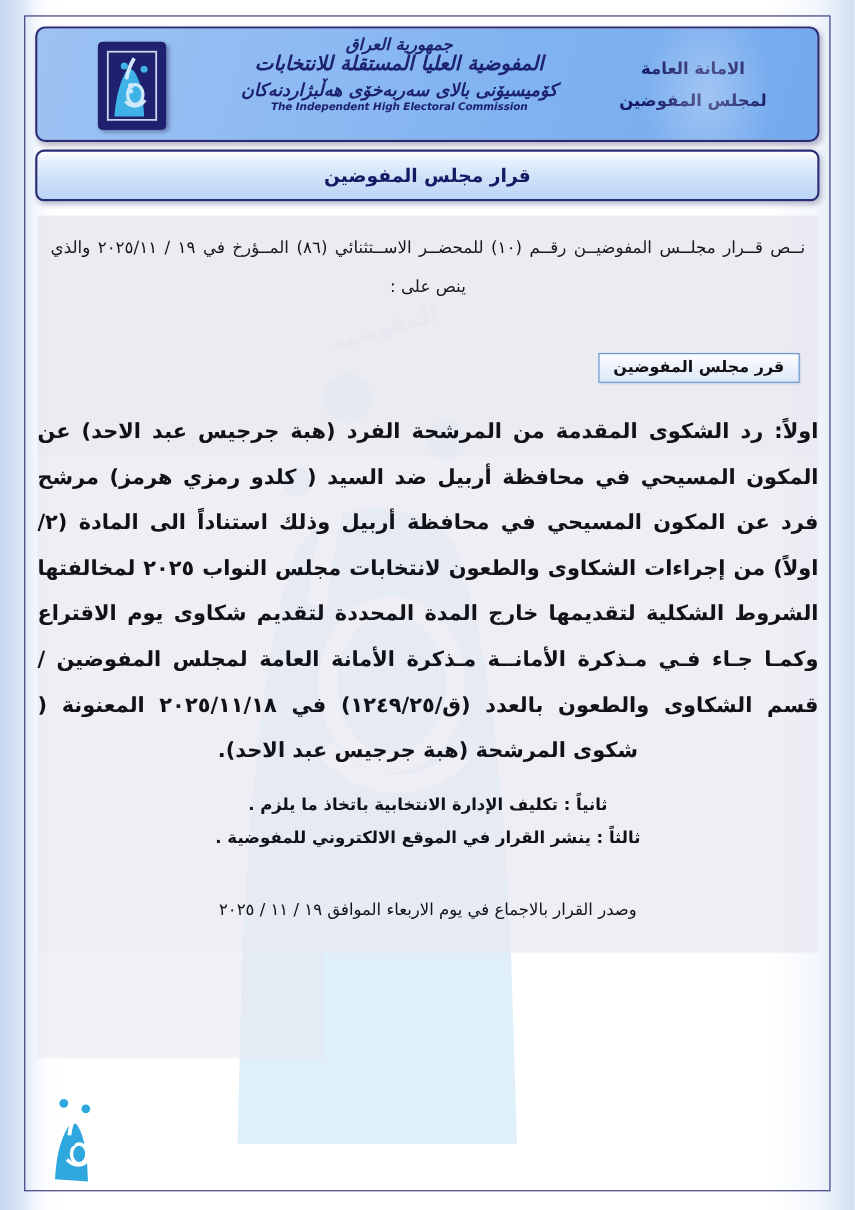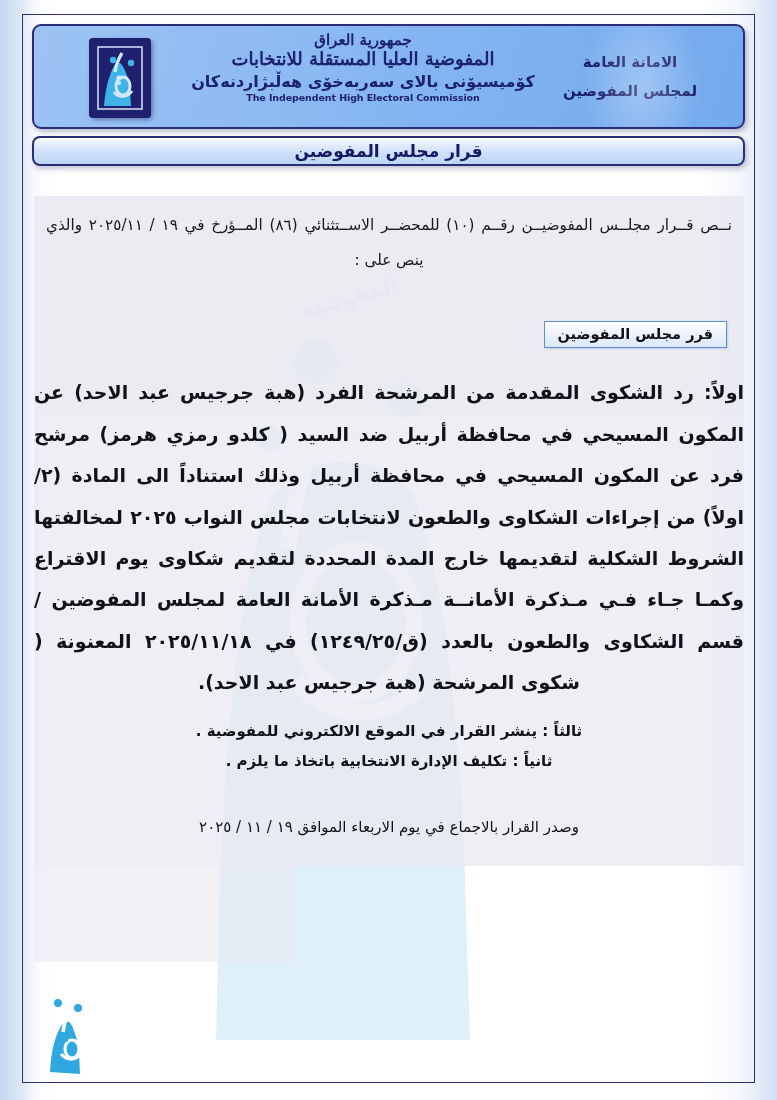--- a/index.html
+++ b/index.html
@@ -107,20 +107,21 @@
   }
 
   .crest {
     position: absolute;
     right: 200px;
     top: 6px;
     width: 360px;
     text-align: center;
     color: #1c2170;
     line-height: 1.08;
+    font-style: italic;
   }
   .crest-l1 {
     font-size: 15px;
     font-weight: bold;
     letter-spacing: -.5px;
     font-family: "DejaVu Serif", "Liberation Serif", serif;
   }
   .crest-l2 {
     font-size: 18px;
     font-weight: bold;
@@ -151,21 +152,21 @@
     color: #141a63;
     font-size: 15px;
     font-weight: bold;
     line-height: 1.95;
   }
 
   
   .title-bar {
     position: absolute;
     left: 32px; top: 136px;
-    width: 713px; height: 30px;
+    width: 713px; height: 47px;
     border: 2.5px solid #2a2d76;
     border-radius: 8px;
     box-sizing: border-box;
     background: linear-gradient(to bottom,
         #ffffff 0%, #e8f0fc 18%, #cfe1f8 55%, #bad5f4 100%);
     box-shadow: 2px 3px 5px rgba(60,60,110,.30);
     display: flex;
     align-items: center;
     justify-content: center;
   }
@@ -325,23 +326,23 @@
 
     <p class="para para-intro">نــص قــرار مجلــس المفوضيــن رقــم (١٠) للمحضــر الاســتثنائي (٨٦) المــؤرخ في ١٩ / ٢٠٢٥/١١ والذي ينص على :</p>
 
 
     <div class="decision-chip-row">
       <span class="decision-chip">قرر مجلس المفوضين</span>
     </div>
 
     <p class="para-bold">اولاً: رد الشكوى المقدمة من المرشحة الفرد (هبة جرجيس عبد الاحد) عن المكون المسيحي في محافظة أربيل ضد السيد ( كلدو رمزي هرمز) مرشح فرد عن المكون المسيحي في محافظة أربيل وذلك استناداً الى المادة (٢/اولاً) من إجراءات الشكاوى والطعون لانتخابات مجلس النواب ٢٠٢٥ لمخالفتها الشروط الشكلية لتقديمها خارج المدة المحددة لتقديم شكاوى يوم الاقتراع وكمـا جـاء فـي مـذكرة الأمانــة مـذكرة الأمانة العامة لمجلس المفوضين / قسم الشكاوى والطعون بالعدد (ق/١٢٤٩/٢٥) في ٢٠٢٥/١١/١٨ المعنونة ( شكوى المرشحة (هبة جرجيس عبد الاحد).</p>
 
+    <p class="line-item">ثانياً : تكليف الإدارة الانتخابية باتخاذ ما يلزم .</p>
+
     <p class="line-item">ثالثاً : ينشر القرار في الموقع الالكتروني للمفوضية .</p>
-
-    <p class="line-item">ثانياً : تكليف الإدارة الانتخابية باتخاذ ما يلزم .</p>
 
     <p class="closing">وصدر القرار بالاجماع في يوم الاربعاء  الموافق  ١٩ / ١١ / ٢٠٢٥</p>
   </div>
 
   <svg class="bottom-logo" viewBox="0 0 68 88">
     <path d="M22 34 C 16 45, 13 60, 12 78 L 42 80 L 41 60 C 40 48, 37 37, 33 30 C 30 25, 25 28, 22 34 Z" fill="#2fa8e0"></path>
     <path d="M25 38 C 26 28, 29 22, 33 16" fill="none" stroke="#ffffff" stroke-width="3.6"></path>
     <ellipse cx="34" cy="55" rx="7" ry="9" fill="none" stroke="#ffffff" stroke-width="3.2"></ellipse>
     <path d="M23 60 C 29 67, 38 67, 43 59" fill="none" stroke="#ffffff" stroke-width="3.2"></path>
     <circle cx="20" cy="9" r="4" fill="#2fa8e0"></circle>

